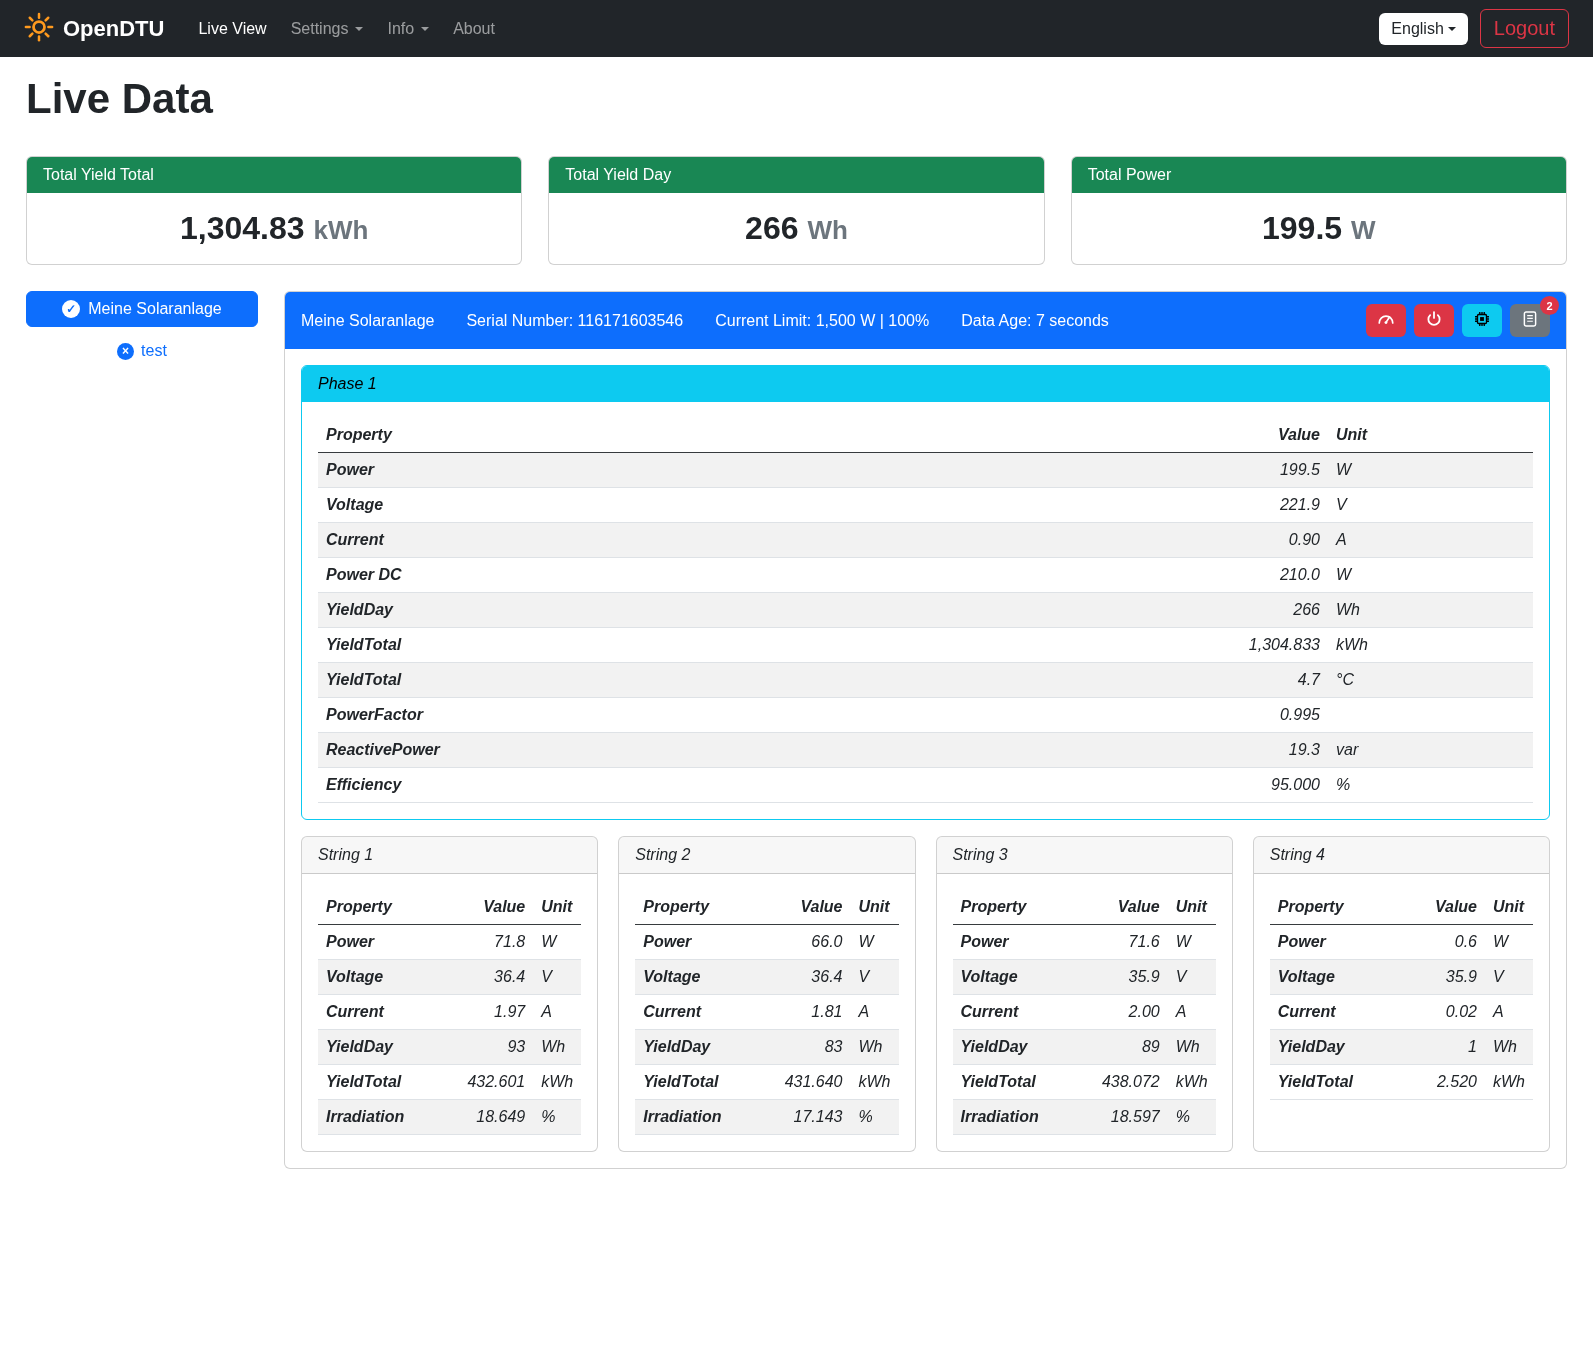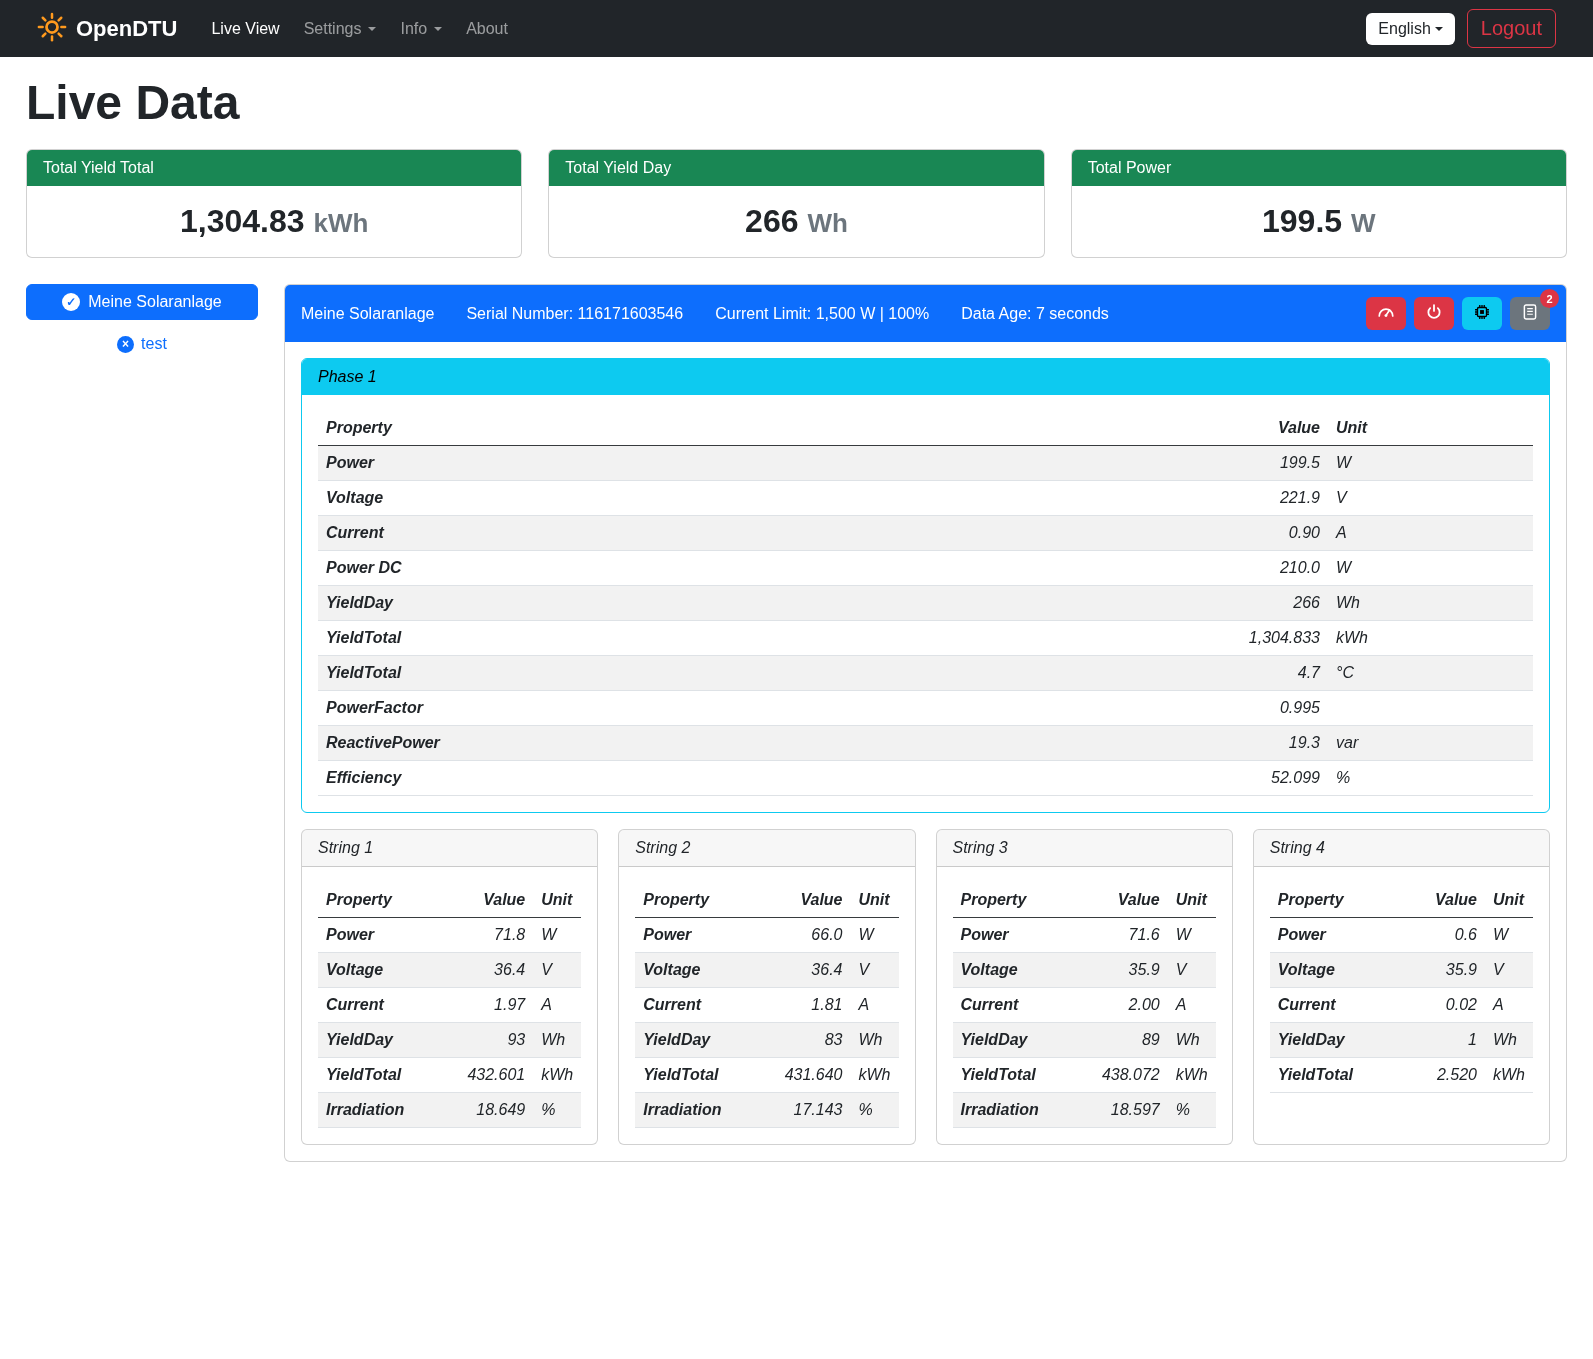--- a/index.html
+++ b/index.html
@@ -9,21 +9,21 @@
     font-size: 16px;
     color: #212529;
   }
 
   
   .navbar {
     background: #212529;
     height: 57px;
     display: flex;
     align-items: center;
-    padding: 0 37px;
+    padding: 0 24px;
   }
   .brand { display: flex; align-items: center; gap: 9px; cursor: pointer; margin-right: 22px; }
   .brand-text { color: #fff; font-size: 22px; font-weight: 600; }
   .nav-links { display: flex; align-items: center; }
   .nav-link {
     color: rgba(255,255,255,.55);
     padding: 8px 12px;
     font-size: 16px;
     text-decoration: none;
     cursor: pointer;
@@ -57,21 +57,21 @@
     color: #dc3545;
     border-radius: 6px;
     padding: 7px 13px;
     font-size: 20px;
     cursor: pointer;
     font-family: inherit;
   }
 
   
   .container { padding: 0 26px 26px; }
-  h1.page-title { font-size: 48px; font-weight: 700; margin: 18px 0 19px; }
+  h1.page-title { font-size: 42px; font-weight: 700; margin: 18px 0 33px; }
 
   .card { border: 1px solid rgba(0,0,0,.18); border-radius: 6px; background: #fff; overflow: hidden; }
 
   
   .summary-row { display: grid; grid-template-columns: repeat(3, 1fr); gap: 26px; margin-bottom: 26px; }
   .card-header.green { background: #198754; color: #fff; padding: 9px 16px; }
   .summary-body { padding: 17px 16px; text-align: center; }
   .summary-value { font-size: 32px; font-weight: 700; }
   .summary-unit { font-size: 26px; font-weight: 600; color: #6c757d; margin-left: 9px; }
 
@@ -384,21 +384,21 @@
                   </tr>
 
                   <tr>
                     <th>ReactivePower</th>
                     <td class="val">19.3</td>
                     <td class="unit">var</td>
                   </tr>
 
                   <tr>
                     <th>Efficiency</th>
-                    <td class="val">52.099</td>
+                    <td class="val">95.000</td>
                     <td class="unit">%</td>
                   </tr>
                 </tbody>
             </table>
           </div>
         </div>
 
         <div class="strings-row">
 
           <div class="string-card">

